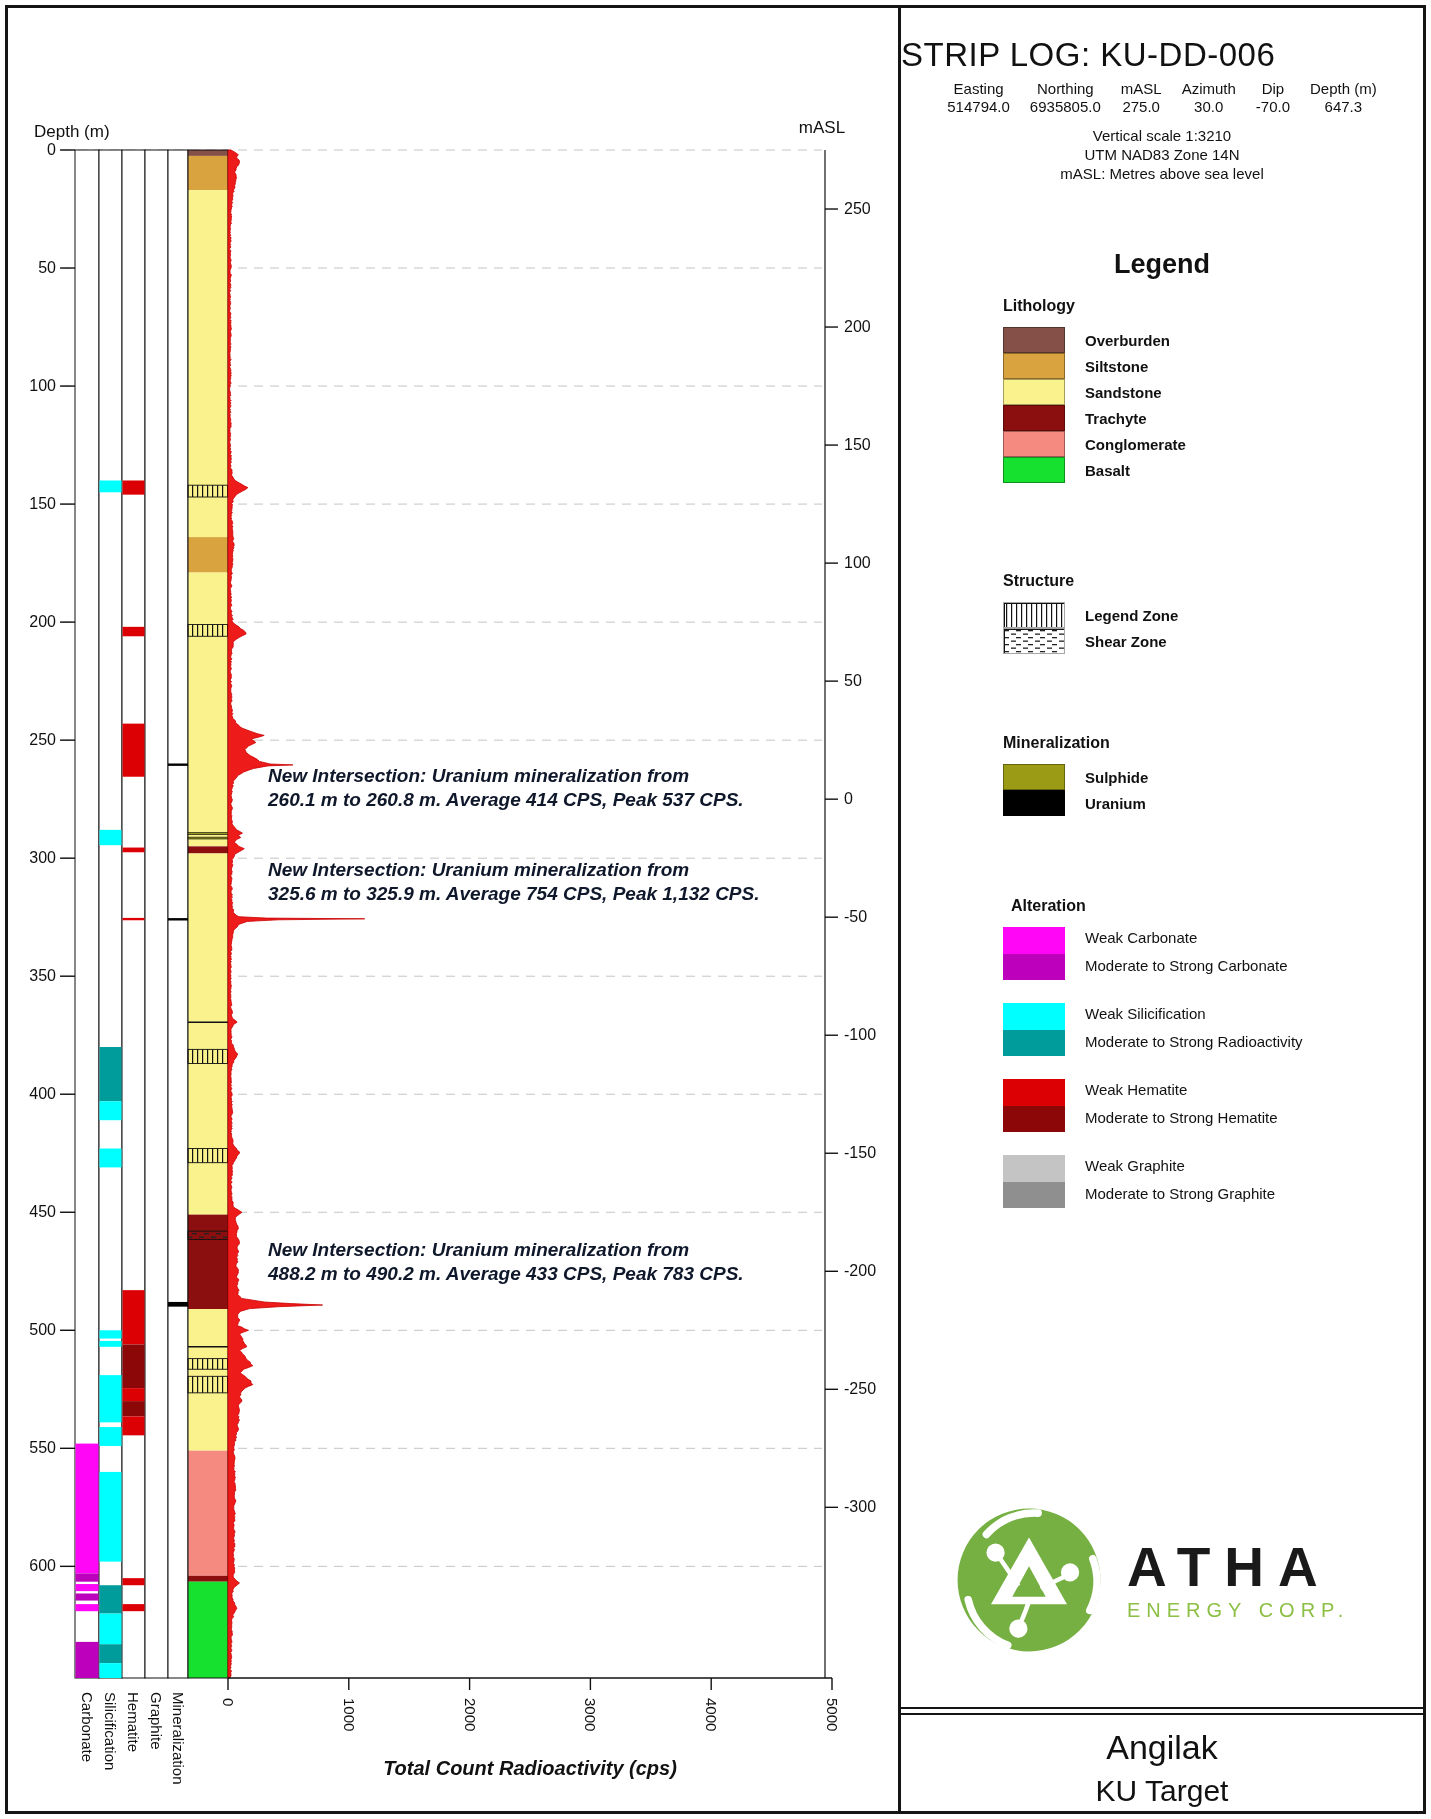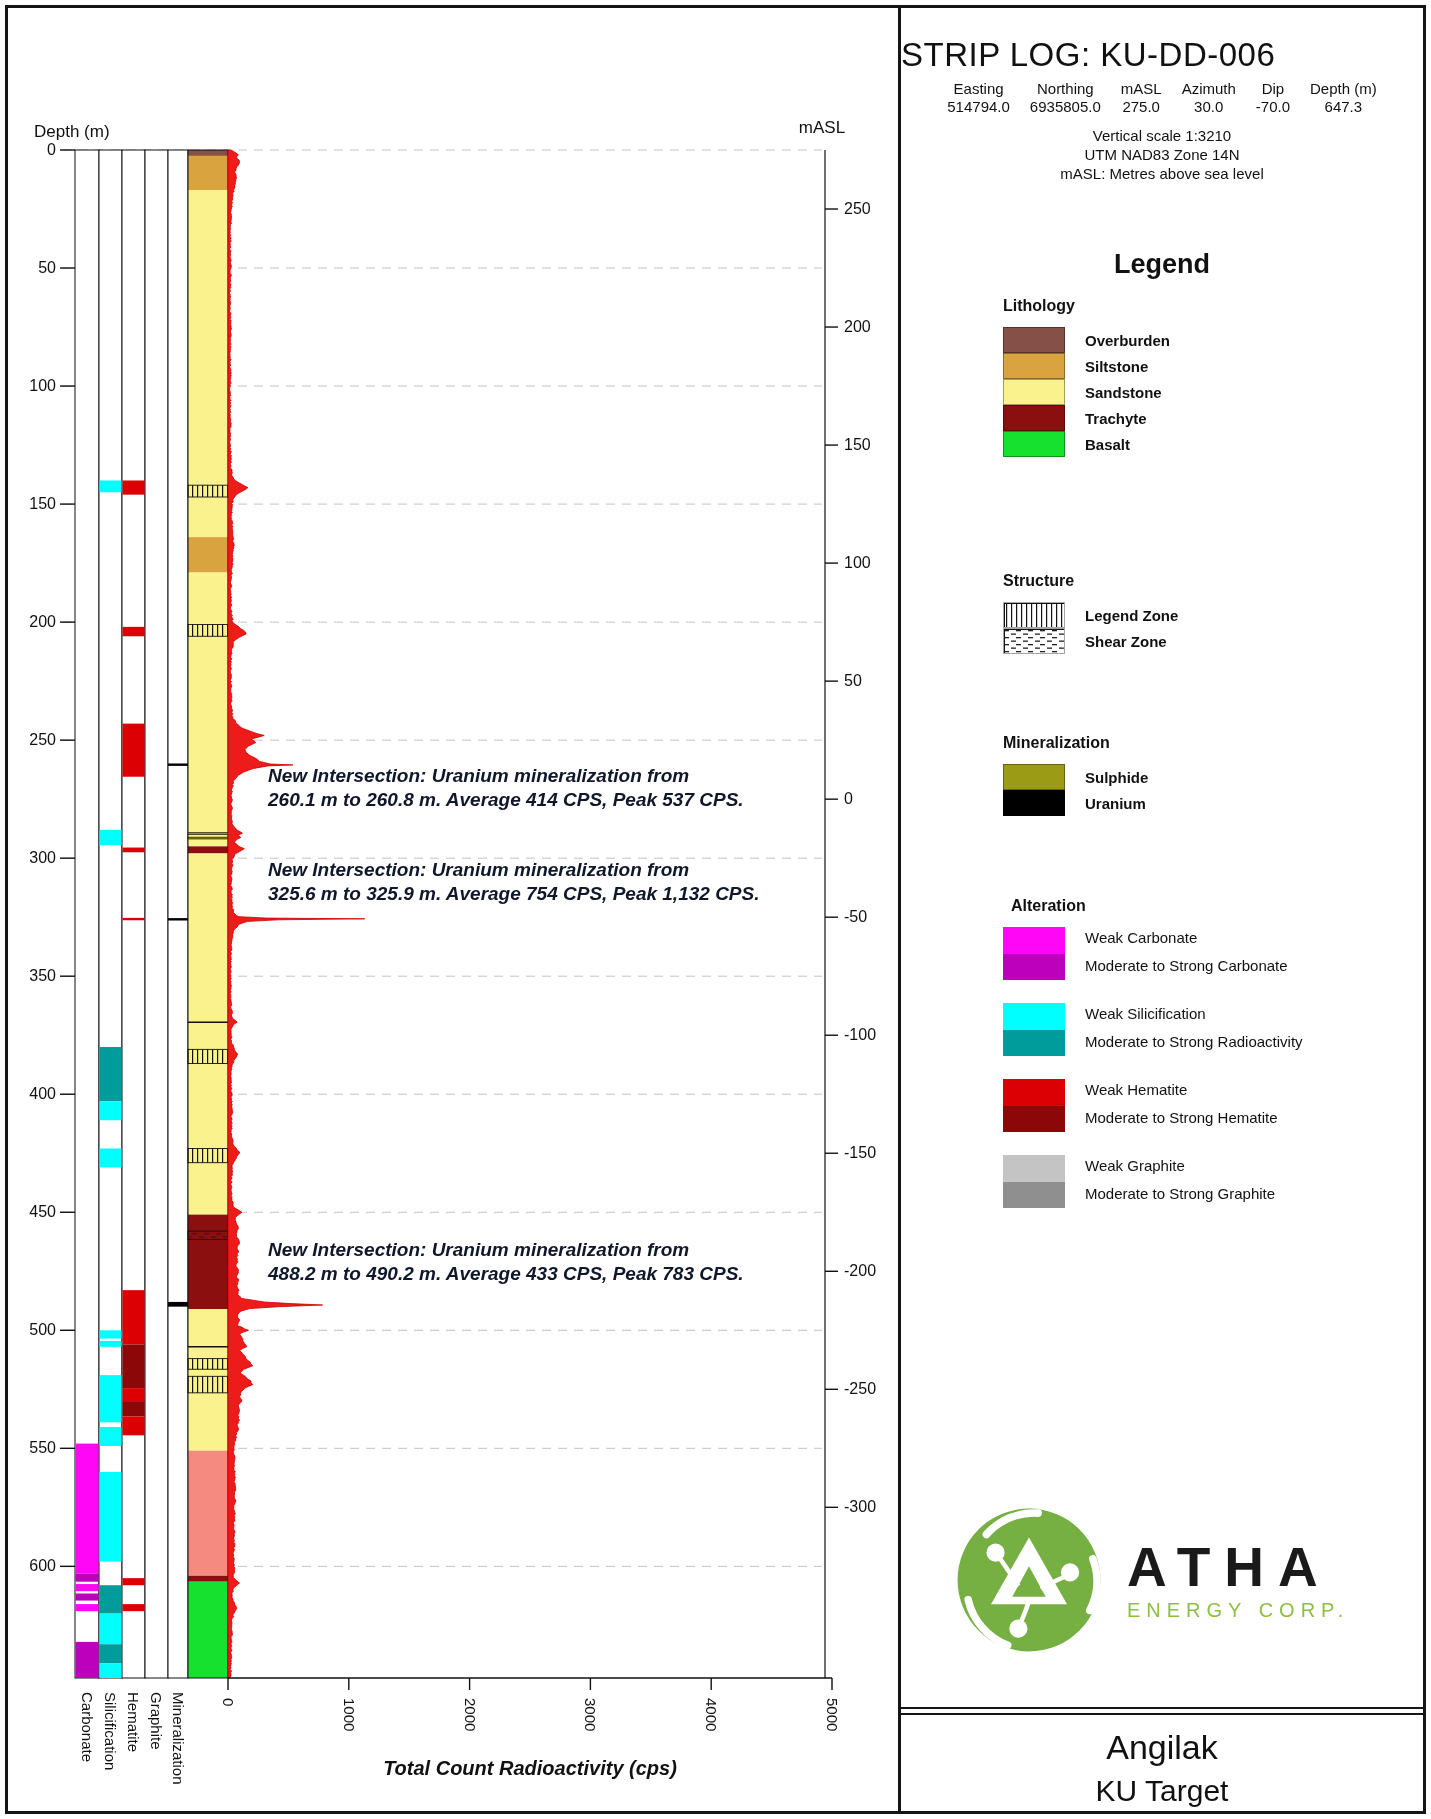--- a/index.html
+++ b/index.html
@@ -302,20 +302,24 @@
         </div>
         <div class="lg-item">
           <div class="lg-swatch" style="background: rgb(250, 242, 140);"></div>
           <div class="lg-label">Sandstone</div>
         </div>
         <div class="lg-item">
           <div class="lg-swatch" style="background: rgb(140, 15, 15);"></div>
           <div class="lg-label">Trachyte</div>
         </div>
         <div class="lg-item">
+          <div class="lg-swatch" style="background: rgb(245, 139, 128);"></div>
+          <div class="lg-label">Conglomerate</div>
+        </div>
+        <div class="lg-item">
           <div class="lg-swatch" style="background: rgb(22, 225, 47);"></div>
           <div class="lg-label">Basalt</div>
         </div>
       </div>
   </div>
 
   <div class="lg-section" style="top:564px">
     <div class="lg-head">Structure</div>
     <div id="struct-items">
         <div class="lg-item">

